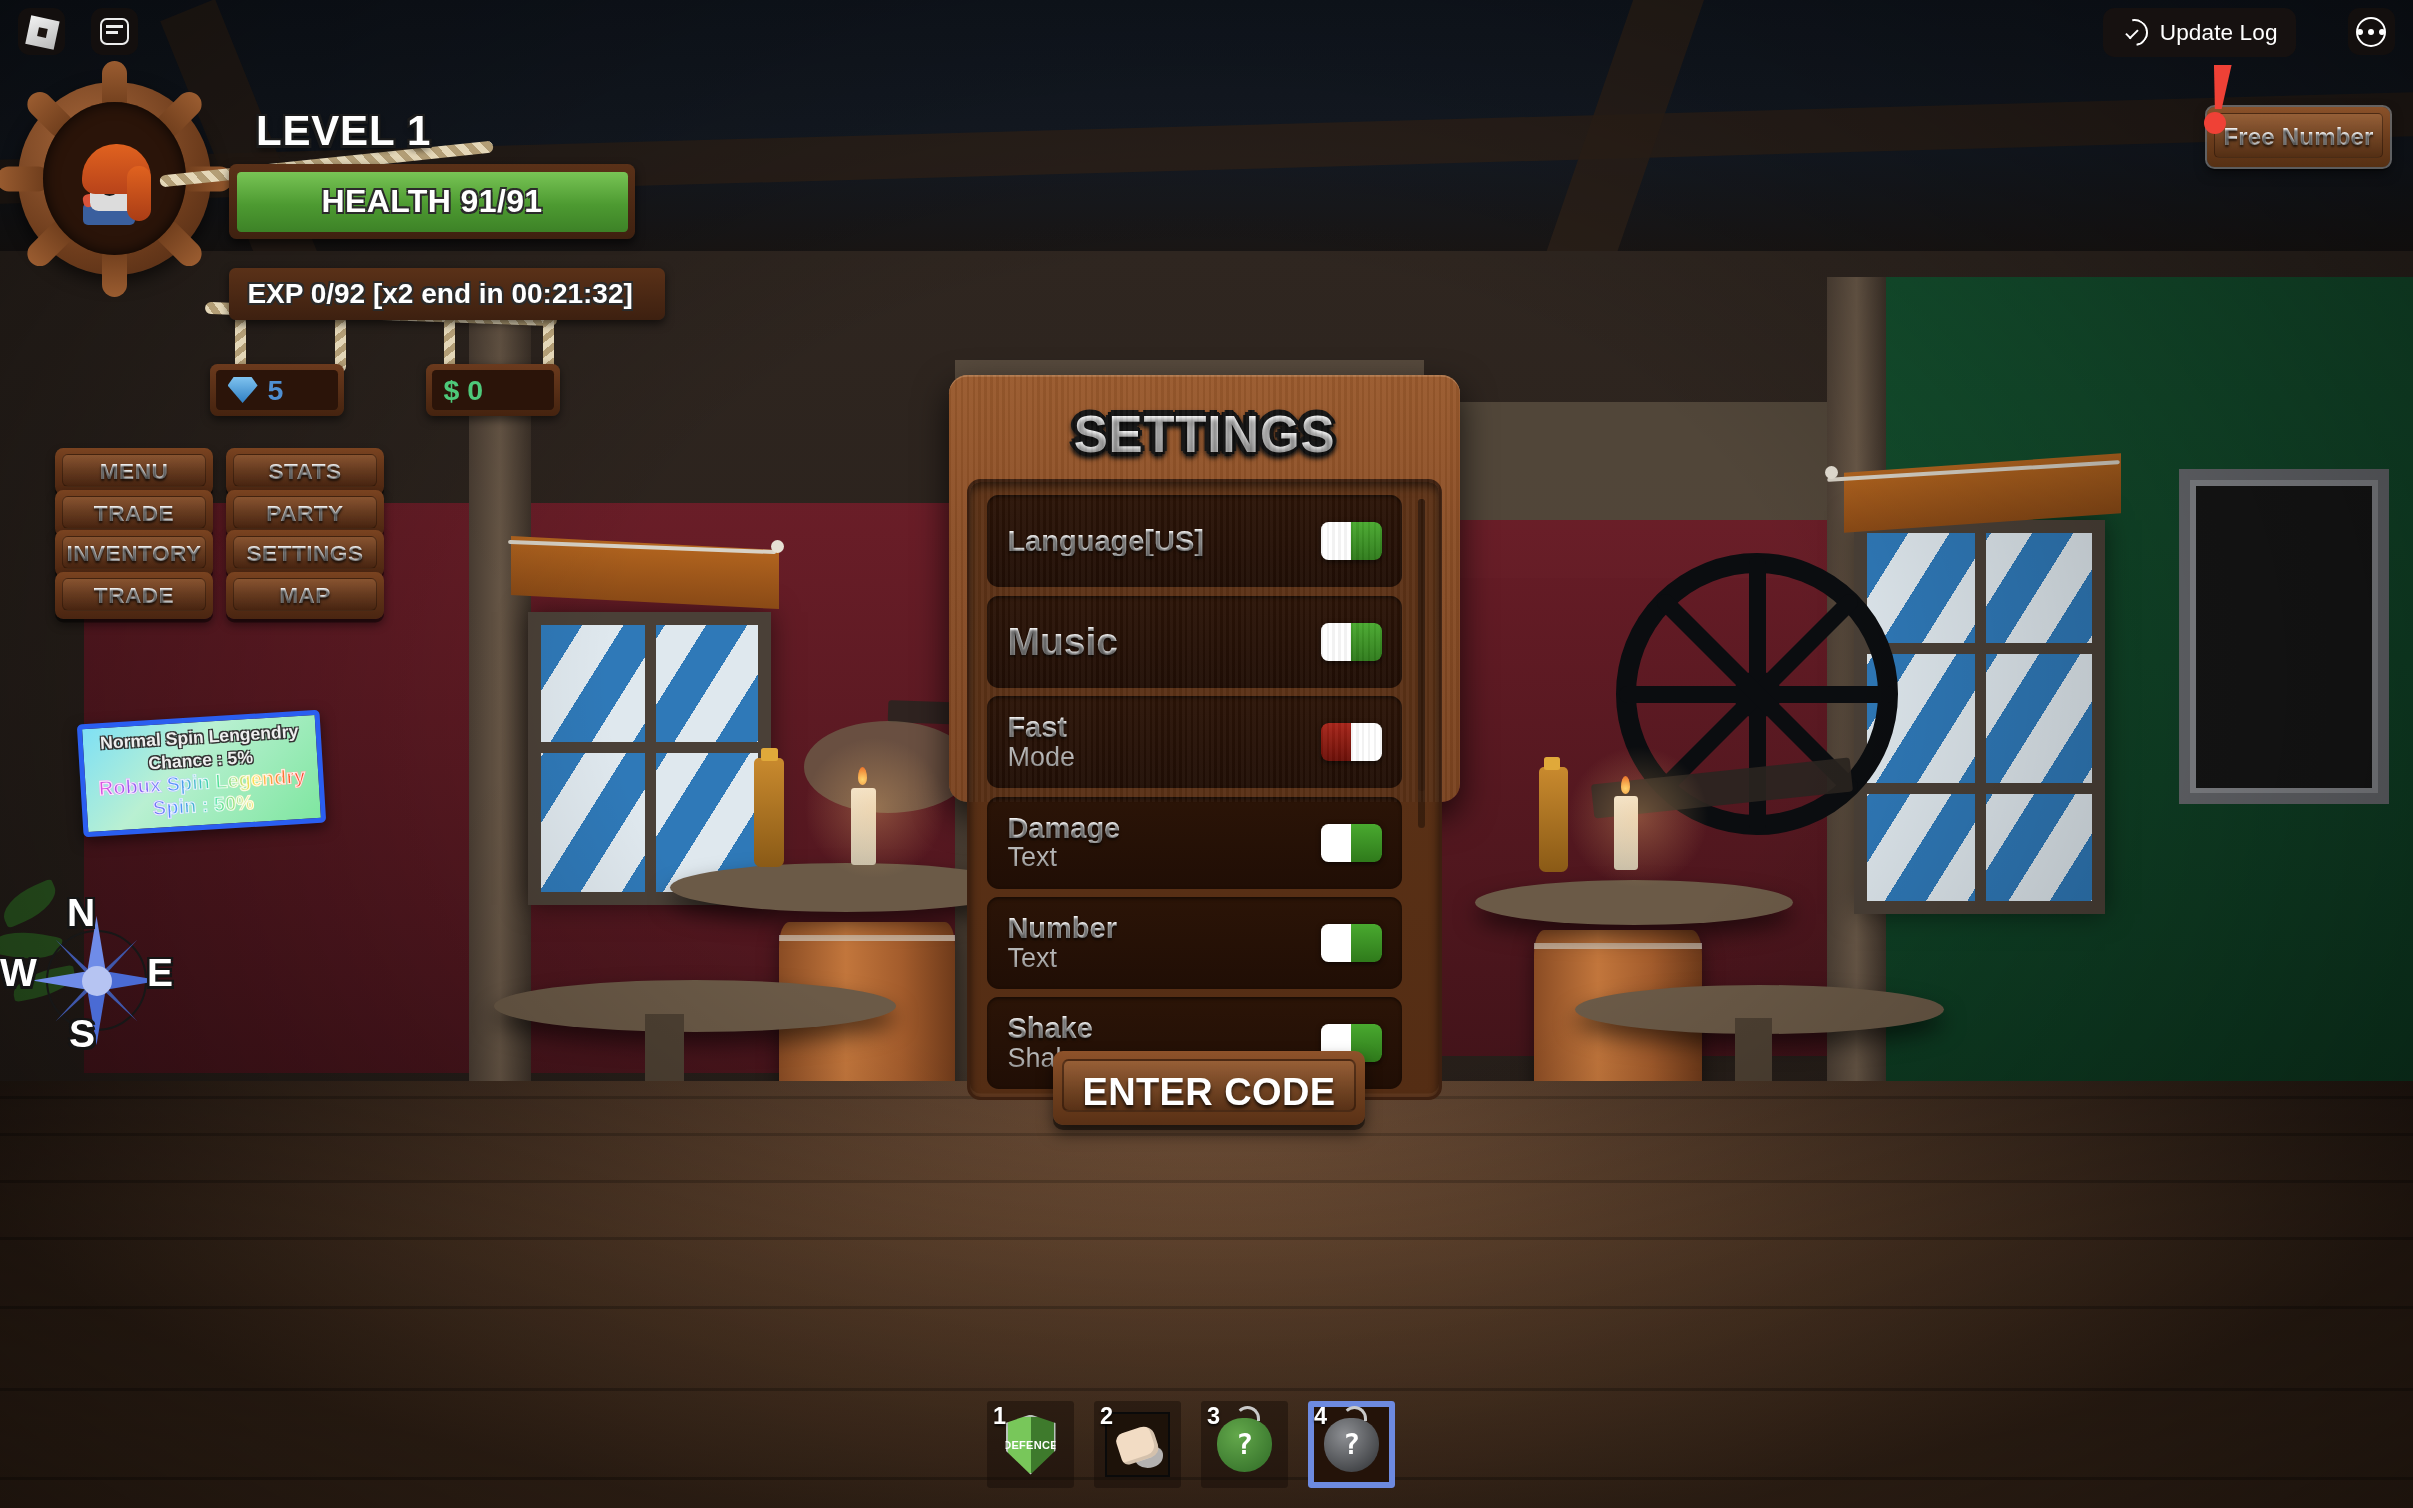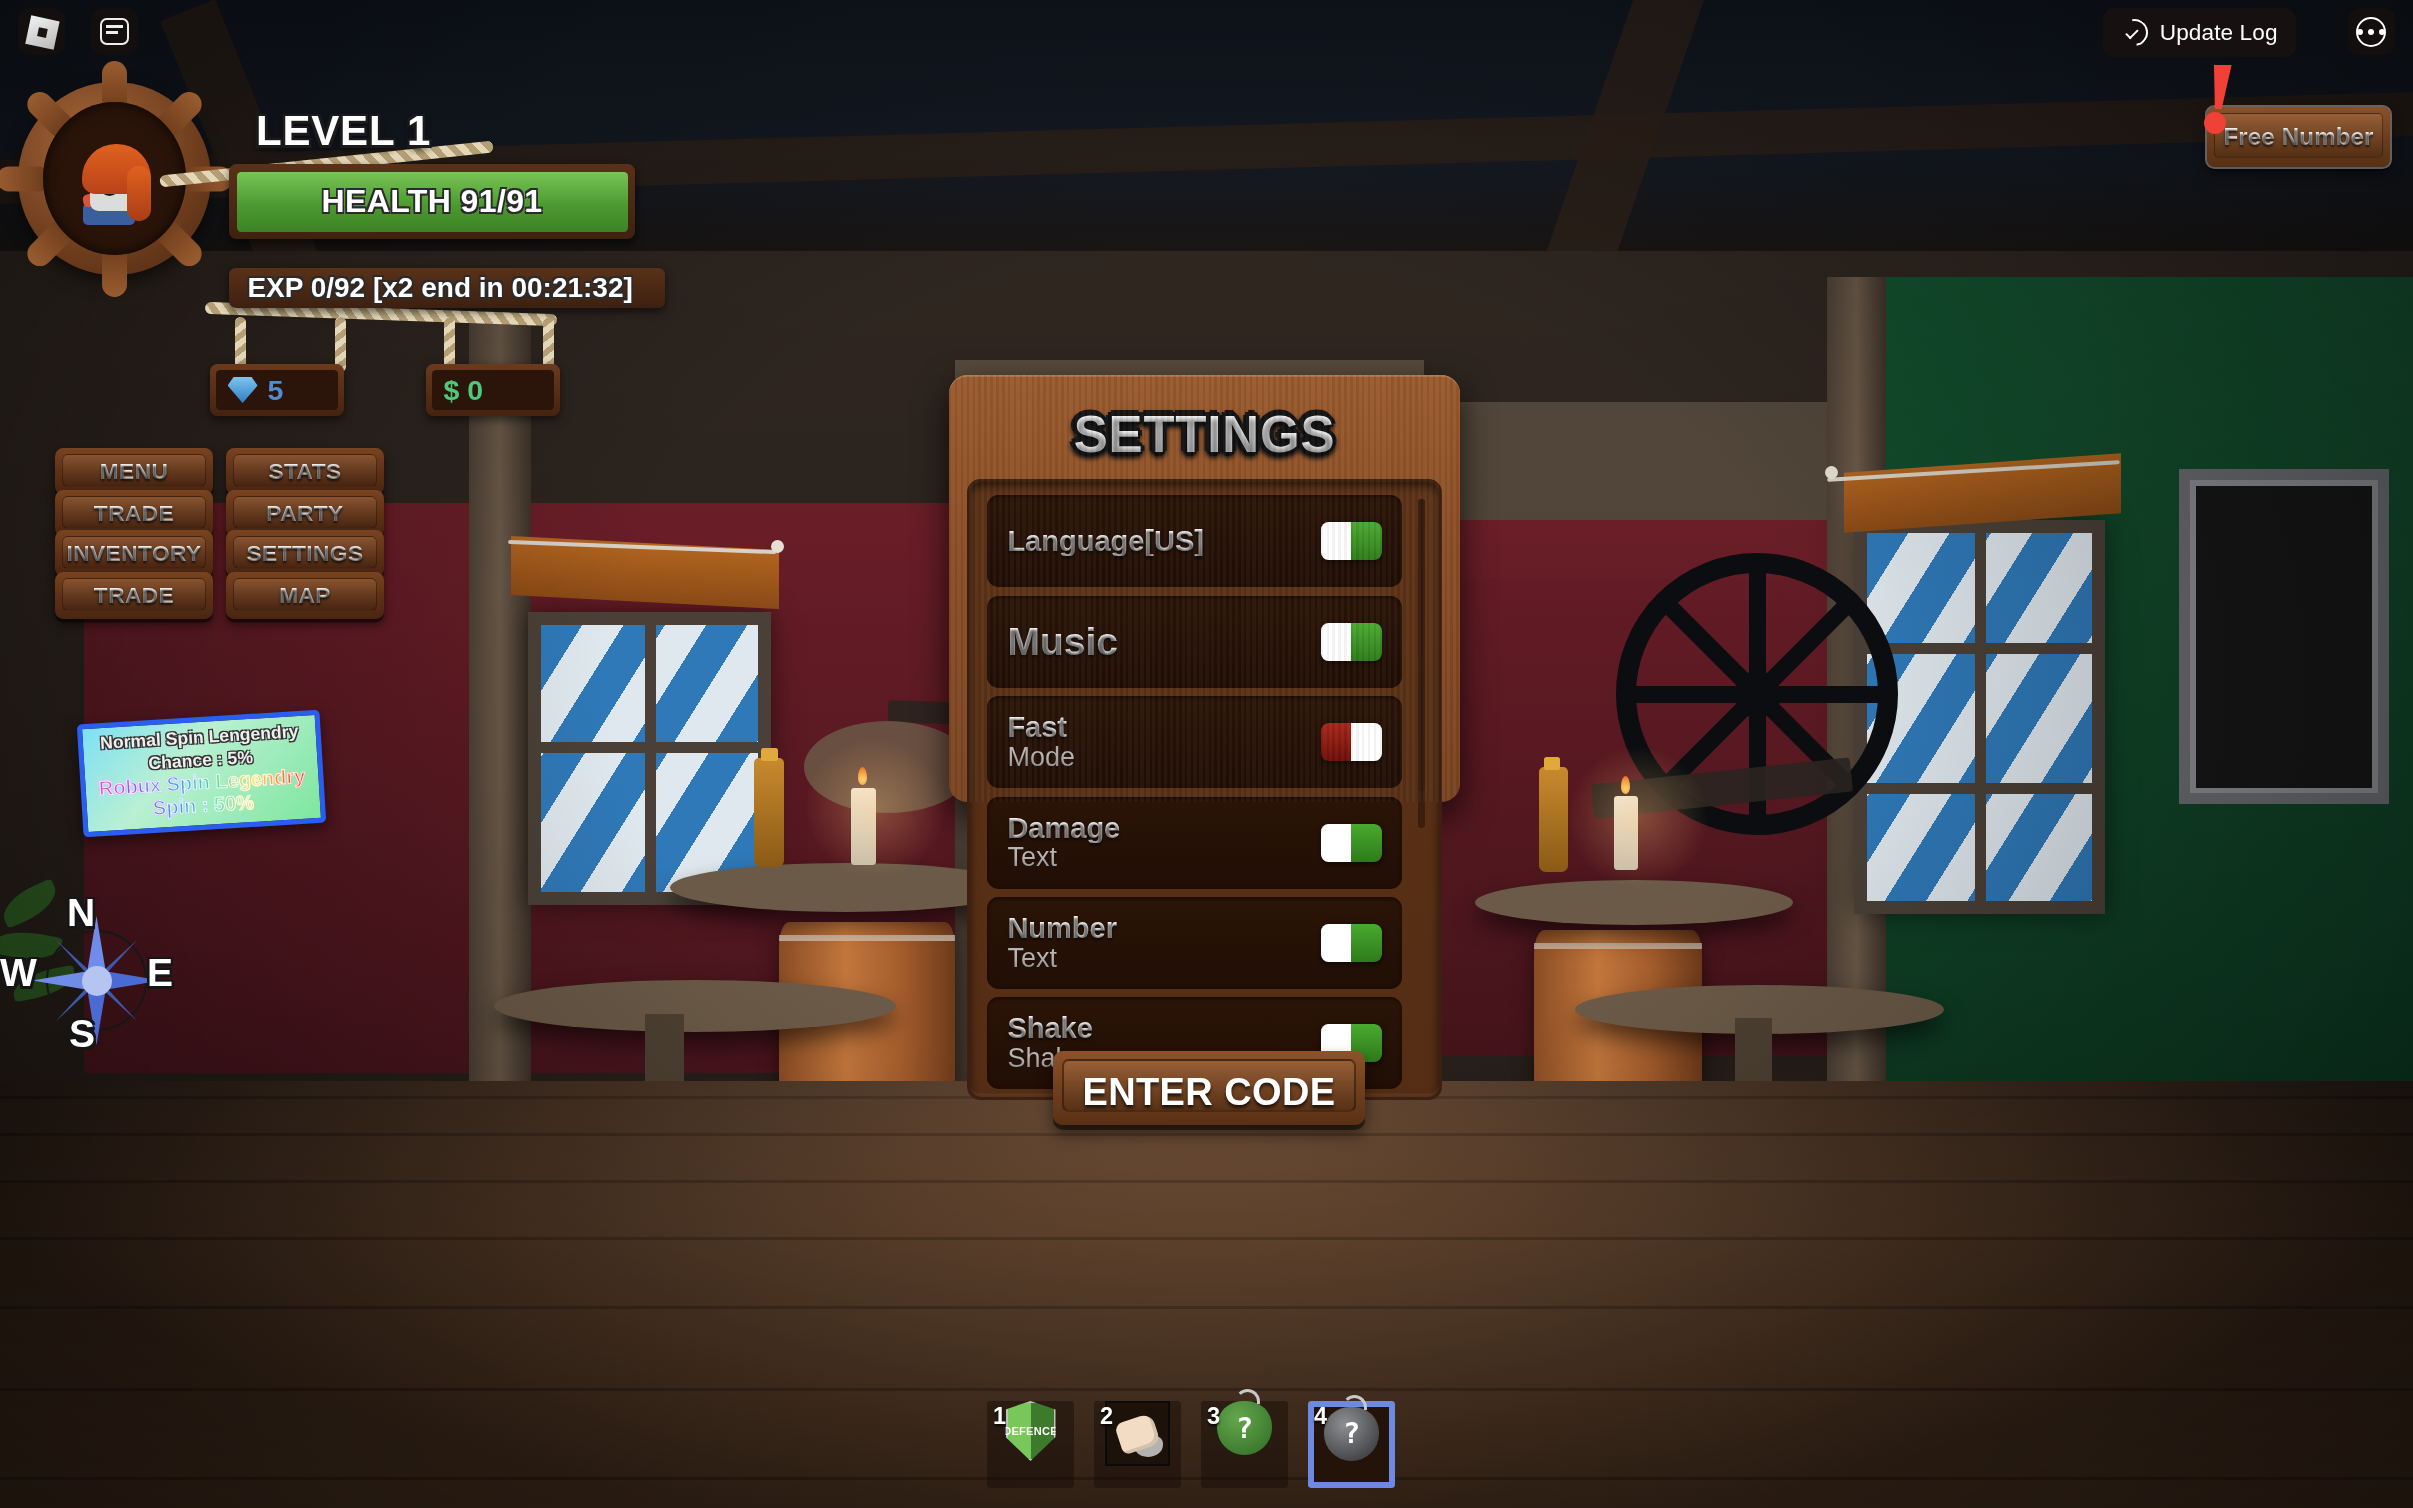--- a/index.html
+++ b/index.html
@@ -85,21 +85,21 @@
 
   .healthbox{ position:absolute; left:229px; top:164px; width:406px; height:75px;
               background:linear-gradient(180deg,#5a3118,#3f2110); border-radius:7.5px;
               padding:7.5px; box-shadow:0 4.2px 10px rgba(0,0,0,.6); }
   .healthfill{ width:100%; height:100%; border-radius:4.2px;
                background:linear-gradient(180deg,#78c455 0%,#4d9a31 55%,#3d8227 100%);
                display:flex; align-items:center; justify-content:center; }
   .healthfill b{ font-size:32px; font-weight:bold; color:#fff; letter-spacing:0.4px;
                  text-shadow:-1.7px -1.7px 0 #2b2b2b,1.7px -1.7px 0 #2b2b2b,-1.7px 1.7px 0 #2b2b2b,1.7px 1.7px 0 #2b2b2b; }
 
-  .expbox{ position:absolute; left:229px; top:268px; width:436px; height:40px;
+  .expbox{ position:absolute; left:229px; top:268px; width:436px; height:52px;
            background:linear-gradient(180deg,#5a3118,#3d2010); border-radius:6.7px;
            display:flex; align-items:center; padding-left:18.4px;
            box-shadow:0 3.4px 8.4px rgba(0,0,0,.55); }
   .expbox b{ font-size:28px; font-weight:bold; color:#fff;
              text-shadow:-1.7px -1.7px 0 #2b2b2b,1.7px -1.7px 0 #2b2b2b,-1.7px 1.7px 0 #2b2b2b,1.7px 1.7px 0 #2b2b2b; }
 
   .rope{ position:absolute; width:11px; border-radius:5.9px;
          background:repeating-linear-gradient(-38deg,#e4d7b8 0 5.9px,#b39e76 5.9px 11.7px); }
   .ropeh{ position:absolute; height:11.7px; border-radius:5.9px;
           background:repeating-linear-gradient(52deg,#e4d7b8 0 6.7px,#b39e76 6.7px 13.4px); }
@@ -248,21 +248,21 @@
      background:#ef4136; clip-path:polygon(22% 0,100% 0,56% 100%,26% 100%); }
   .bang .dot{ position:absolute; left:0; top:47px; width:22px; height:22px; border-radius:50%; background:#ef4136; }
 
   
   .hotbar{ position:absolute; left:987px; top:1401px; display:flex; gap:20px; }
   .slot{ position:relative; width:87px; height:87px; border-radius:3.4px;
      background:rgba(20,11,6,.45); cursor:pointer; }
   .slot.sel{ background:#6d8ae0; padding:5.9px; }
   .slot .num{ position:absolute; left:5.9px; top:1.7px; font-size:23.5px; font-weight:bold; color:#fff;
      text-shadow:0 1.7px 2.5px rgba(0,0,0,.8); z-index:2; }
-  .slot .art{ position:absolute; inset:0; display:flex; justify-content:center; }
+  .slot .art{ position:absolute; inset:0; display:flex; align-items:center; justify-content:center; }
   .slot.sel .art{ inset:5.9px; background:#241309; }
   .shield{ width:50px; height:60px; background:linear-gradient(90deg,#78c75a 50%,#3e7a2c 50%);
      clip-path:polygon(50% 0,100% 14%,100% 60%,50% 100%,0 60%,0 14%);
      display:flex; align-items:center; justify-content:center;
      border:2.5px solid #b9c4bc; }
   .shield span{ font-size:11px; font-weight:bold; color:#fff; letter-spacing:0.3px; }
   .punchart{ width:65px; height:65px; border:2.5px solid #0a0a0a; background:#1d1209;
      display:flex; align-items:center; justify-content:center; position:relative; overflow:hidden; }
   .fist{ width:39px; height:32px; background:#f2dcc4; border-radius:8.4px 11.7px 10px 6.7px;
      transform:rotate(-18deg); box-shadow:inset -3.4px -3.4px 0 rgba(0,0,0,.12); }

